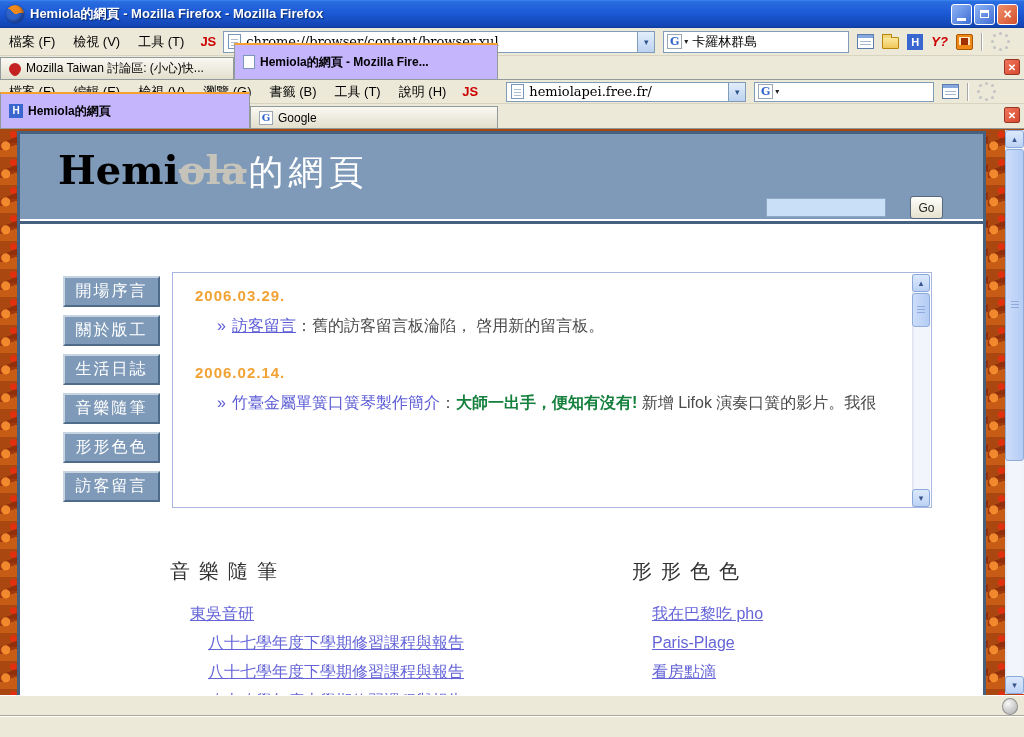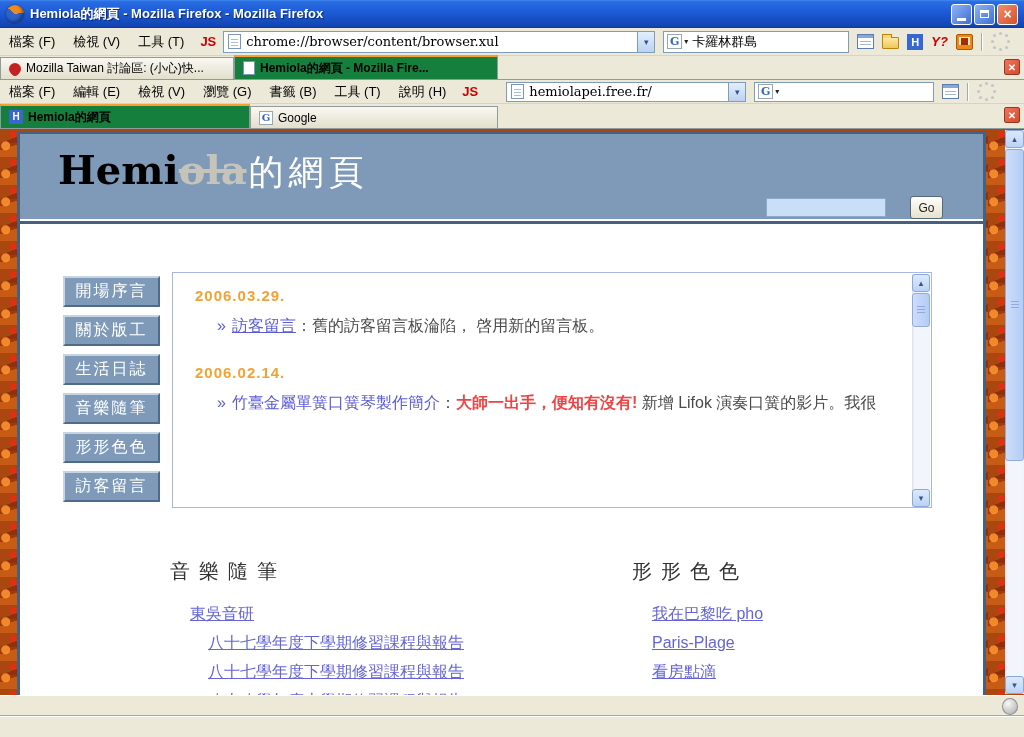--- a/index.html
+++ b/index.html
@@ -61,21 +61,21 @@
   .throbber { width:5px; height:5px; border-radius:50%; margin:0 8px;
     box-shadow:8px 0 0 -1px #c4c4c4,-8px 0 0 -1px #c4c4c4,0 8px 0 -1px #c4c4c4,0 -8px 0 -1px #c4c4c4,
       6px 6px 0 -1px #c4c4c4,6px -6px 0 -1px #c4c4c4,-6px 6px 0 -1px #c4c4c4,-6px -6px 0 -1px #c4c4c4; }
 
   
   .tabbar { position:absolute; left:0; width:1024px; background:#ece9d8; display:flex; align-items:flex-end; border-bottom:1px solid #919b9c; }
   .tabbar1 { top:56px; height:24px; }
   .tabbar2 { top:104px; height:25px; }
   .tab { display:flex; align-items:center; gap:5px; height:22px; padding:0 8px; border:1px solid #919b9c; border-bottom:none;
     background:linear-gradient(#faf8f2,#e2dfcd); font-size:12px; white-space:nowrap; overflow:hidden; }
-  .tab.active { background:#15803d; height:24px; font-weight:bold; border-top:2px solid #f7a030; }
+  .tab.active { background:#c4b5fd; height:36px; font-weight:bold; border-top:2px solid #f7a030; }
   .tab .label { overflow:hidden; text-overflow:ellipsis; }
   .moz-icon { width:12px; height:12px; background:#c42222; border-radius:50% 50% 50% 4px; transform:rotate(-45deg); flex:none; }
   .fav-doc { width:12px; height:14px; background:#fff; border:1px solid #7a96b8; flex:none; }
   .fav-h { width:14px; height:14px; background:#3a66d0; color:#fff; font-weight:bold; font-size:10px; text-align:center; line-height:14px; flex:none; }
   .fav-g { width:14px; height:14px; background:#fff; border:1px solid #9aa6b4; color:#3366cc; font-family:"DejaVu Serif",serif;
     font-weight:bold; font-size:10px; text-align:center; line-height:12px; flex:none; }
   .tab-close { position:absolute; right:4px; top:3px; width:16px; height:16px; border:1px solid #993322; border-radius:2px;
     background:linear-gradient(135deg,#f0765e,#d6492f); color:#fff; font-size:10px; font-weight:bold;
     display:flex; align-items:center; justify-content:center; }
 
@@ -107,21 +107,21 @@
 
   
   .news-panel { position:absolute; left:152px; top:138px; width:760px; height:236px; border:1px solid #a9b6e2; background:#fff;
     overflow:hidden; padding:14px 40px 0 22px; }
   .n-date { color:#f2a233; font-weight:bold; font-size:15px; letter-spacing:1px; margin-bottom:10px; }
   .n-line { font-size:16px; color:#4a4a4a; padding-left:22px; line-height:24px; margin-bottom:26px; }
   .n-bullet { color:#5b5bd6; margin-right:6px; }
   .n-link { color:#5b5bd6; }
   .n-link.underlined { text-decoration:underline; }
   .n-hl { color:#9a9ae4; }
-  .n-red { color:#ef4444; font-weight:bold; }
+  .n-red { color:#15803d; font-weight:bold; }
 
   
   .sb { position:absolute; background:#f2f5fb; box-shadow:inset 1px 0 2px #d8dce8; }
   .sb-btn { position:absolute; left:0; width:100%; height:18px; background:linear-gradient(#dce9fc,#bcd2f4);
     border:1px solid #89a8dc; border-radius:3px; color:#39538c; font-size:9px; display:flex; align-items:center; justify-content:center; }
   .sb-thumb { position:absolute; left:0; width:100%; background:linear-gradient(90deg,#cdddfb,#b4ccf4);
     border:1px solid #90acd8; border-radius:3px; }
   .sb-thumb::after { content:""; position:absolute; left:50%; top:50%; width:8px; height:8px; transform:translate(-50%,-50%);
     background:repeating-linear-gradient(180deg,#8fabdc 0 1px,transparent 1px 3px); }
   .panel-sb { right:1px; top:1px; width:18px; height:233px; }

